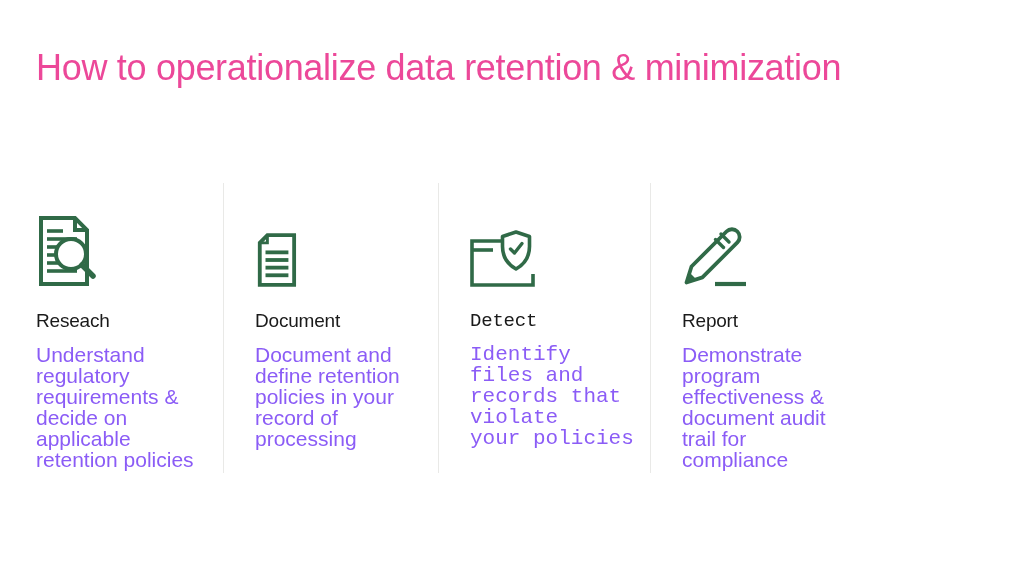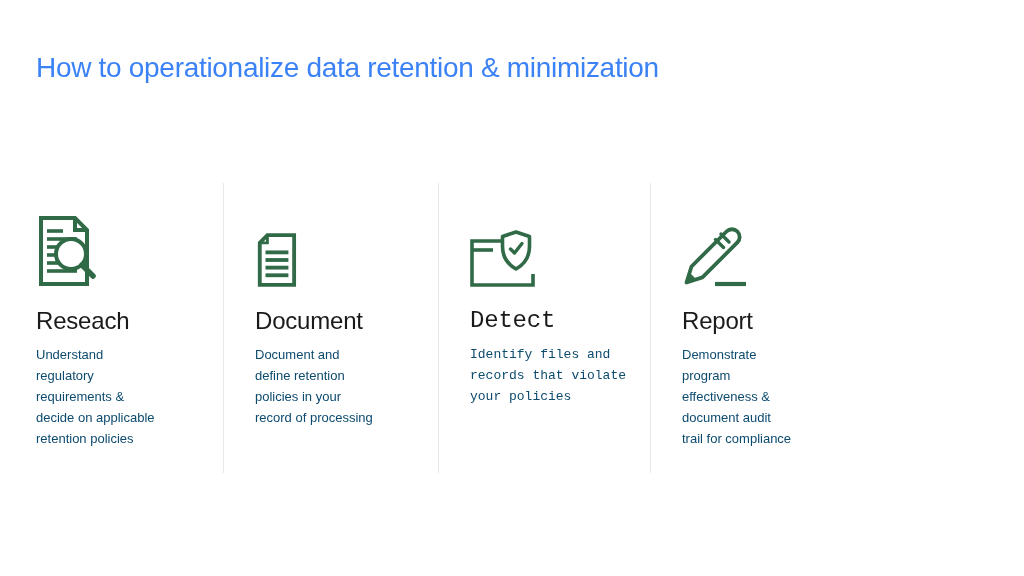--- a/index.html
+++ b/index.html
@@ -4,45 +4,45 @@
 <style>
   html,body{margin:0;padding:0;}
   body{
     width:1024px;height:576px;position:relative;overflow:hidden;
     background:#ffffff;
     font-family:"Liberation Sans", sans-serif;
     -webkit-font-smoothing:antialiased;
   }
   .slide-title{
     position:absolute;left:36px;top:50px;margin:0;
-    font-size:28px;font-weight:400;letter-spacing:-0.3px;
-    color:#3b82f6;line-height:36px;
+    font-size:36px;font-weight:400;letter-spacing:-0.3px;
+    color:#ec4899;line-height:36px;
   }
   .steps{
     position:absolute;left:36px;top:183px;width:988px;height:290px;
     display:flex;
   }
   .step{box-sizing:border-box;}
   .step.s1{width:177px;}
   .step.s2{width:205px;}
   .step.s3{width:202px;font-family:Liberation Mono, monospace;}
   .step.s4{width:198px;}
   .step.s5{width:182px;}
   .step.divided{border-left:1px solid #e9e9e7;padding-left:31px;margin-left:10px;}
   .icon-slot{
     height:76px;margin-top:29px;
     display:flex;align-items:flex-end;
   }
   .step-title{
-    margin:18px 0 0;font-size:24px;font-weight:400;
+    margin:18px 0 0;font-size:19px;font-weight:400;
     letter-spacing:-0.2px;color:#1a1a1a;line-height:30px;
   }
   .step-desc{
-    margin:8px 0 0;font-size:13px;line-height:21px;
-    color:#0c4a6e;white-space:pre-wrap;
+    margin:8px 0 0;font-size:21px;line-height:21px;
+    color:#8b5cf6;white-space:pre-wrap;
   }
   svg{display:block;}
   .stroke{fill:none;stroke:#306a47;stroke-width:4;}
   .round{stroke-linecap:round;stroke-linejoin:round;}
 </style>
 </head>
 <body>
 
 <h1 class="slide-title">How to operationalize data retention &amp; minimization</h1>
 

